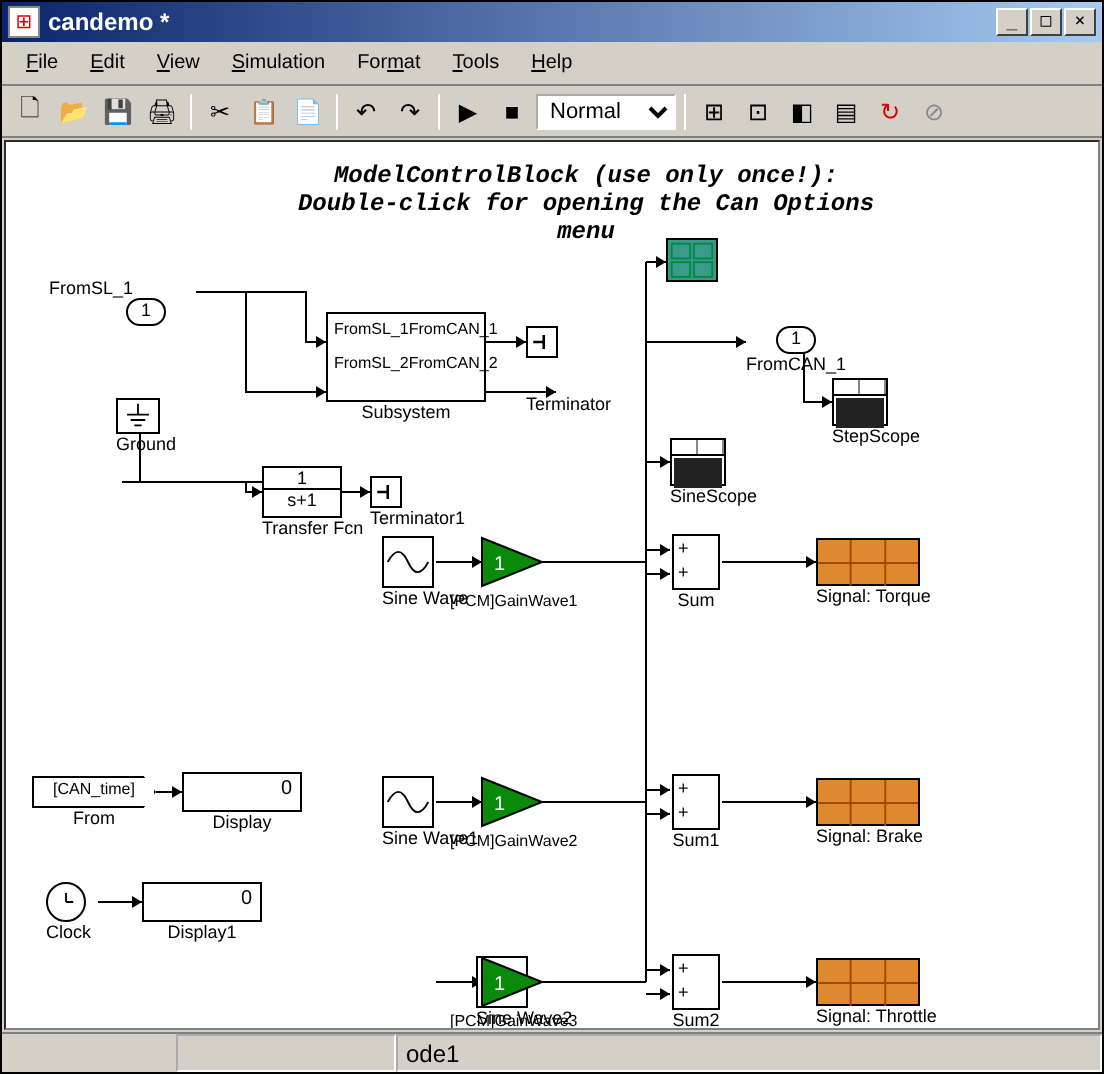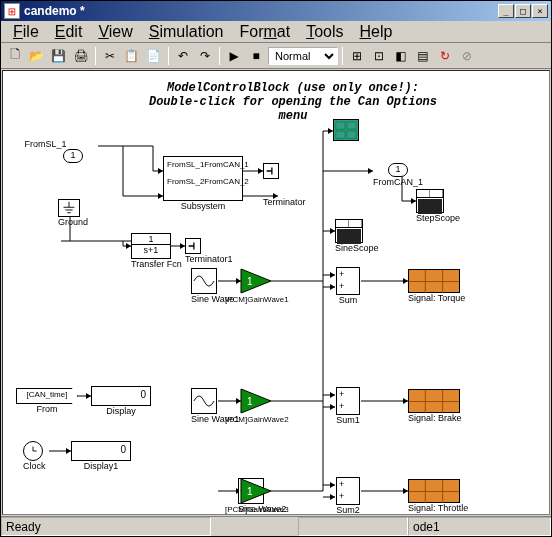--- a/index.html
+++ b/index.html
@@ -4,21 +4,21 @@
 <style>
 * { margin: 0; padding: 0; box-sizing: border-box; }
 body { font-family: Tahoma, Arial, sans-serif; font-size: 11px; background: #d4d0c8; width: 552px; height: 537px; overflow: hidden; }
 .window { width: 552px; height: 537px; border: 1px solid #000; display: flex; flex-direction: column; background: #d4d0c8; }
 .titlebar { background: linear-gradient(to right, #0a246a, #a6caf0); color: #fff; display: flex; align-items: center; padding: 2px 3px; height: 20px; }
 .titlebar .icon { width: 16px; height: 16px; background: #fff; margin-right: 4px; border: 1px solid #888; display:flex;align-items:center;justify-content:center;font-size:10px;color:#d00; }
 .titlebar .title { flex: 1; font-weight: bold; font-size: 12px; }
 .titlebar .btns { display: flex; gap: 1px; }
 .titlebar .btn { width: 16px; height: 14px; background: #d4d0c8; border: 1px solid #fff; border-right-color:#404040;border-bottom-color:#404040;font-size:9px; display:flex;align-items:center;justify-content:center;font-family:monospace;color:#000;}
 .menubar { display: flex; padding: 2px 4px; background: #d4d0c8; border-bottom: 1px solid #808080; height: 22px; align-items:center;}
-.menubar .mi { padding: 2px 8px; font-size: 16px; cursor: default; }
+.menubar .mi { padding: 2px 8px; font-size: 10px; cursor: default; }
 .menubar .mi u { text-decoration: underline; }
 .toolbar { display: flex; align-items:center; padding: 2px 4px; background:#d4d0c8; border-bottom:1px solid #808080; height:26px; gap:2px;}
 .tbtn { width:20px;height:20px;border:1px solid #d4d0c8;display:flex;align-items:center;justify-content:center;font-size:12px;background:#d4d0c8;}
 .tsep{width:1px;height:18px;background:#808080;margin:0 2px;border-right:1px solid #fff;}
 .mode-sel{font-size:11px;height:18px;border:1px inset #fff;background:#fff;padding:0 2px;width:70px;}
 .canvas { flex:1; background:#fff; position:relative; overflow:hidden; border:1px inset #808080; margin:1px;}
 .statusbar { display:flex; height:20px; border-top:1px solid #808080; background:#d4d0c8;}
 .statusbar .cell{border:1px inset #fff;padding:1px 4px;font-size:12px;display:flex;align-items:center;}
 .blk{position:absolute;}
 .blkbox{border:1px solid #000;background:#fff;}
@@ -353,18 +353,17 @@
               <line x1="0" y1="12" x2="52" y2="12"></line>
               <line x1="17" y1="0" x2="17" y2="24"></line>
               <line x1="35" y1="0" x2="35" y2="24"></line>
             </g>
           </svg></div>
       <div class="lbl">Signal: Throttle</div>
     </div>
   </div>
 
   <div class="statusbar">
-    <div class="cell" style="width:210px;">Ready</div>
     <div class="cell" style="width:87px;margin-top:40px;">100%</div>
     <div class="cell" style="width:110px;"></div>
     <div class="cell" style="flex:1;">ode1</div>
   </div>
 </div>
 
 </body></html>

